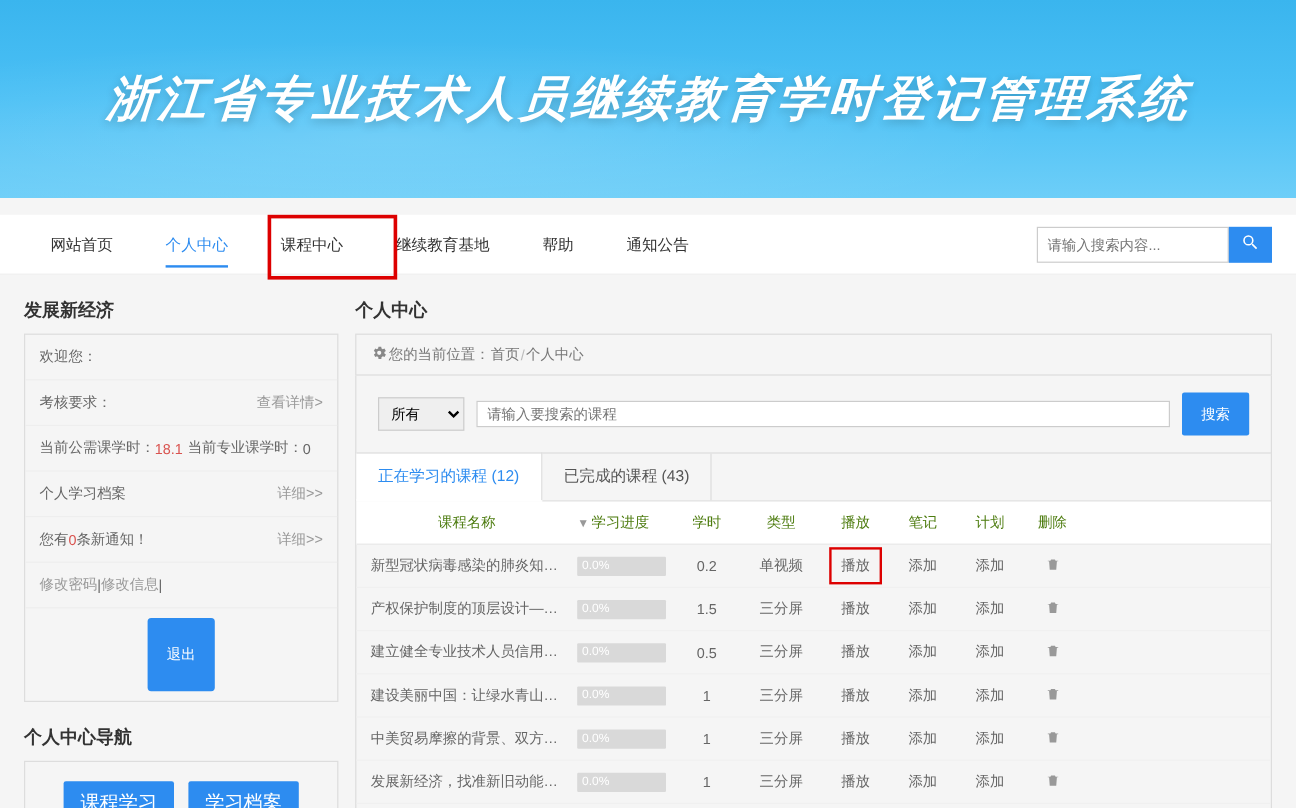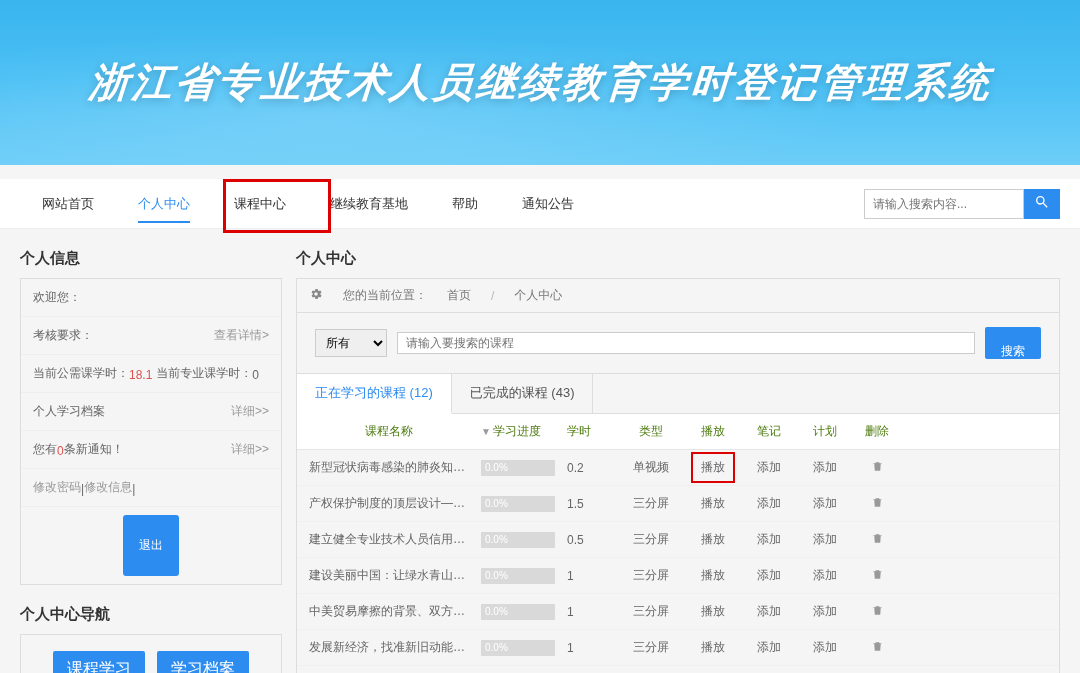--- a/index.html
+++ b/index.html
@@ -24,55 +24,55 @@
 .highlight-box { position:absolute; border:3px solid #d00; pointer-events:none; }
 
 
 .main { display:flex; padding:14px 20px 0; gap:14px; align-items:flex-start; }
 .left-col { width:262px; flex:none; }
 .right-col { flex:1; }
 
 .panel-title { font-size:15px; font-weight:700; padding:6px 0 10px; }
 
 .info-box { border:1px solid #ddd; }
-.info-row { padding:10px 12px; border-bottom:1px solid #eee; font-size:12px; color:#666; display:flex; align-items:flex-end; }
+.info-row { padding:10px 12px; border-bottom:1px solid #eee; font-size:12px; color:#666; display:flex; align-items:center; }
 .info-row:last-child { border-bottom:none; }
 .info-row .spacer { flex:1; }
 .info-row a { color:#999; cursor:pointer; font-size:12px; }
 .val-hl { color:#d9534f; }
 .logout-row { justify-content:center; padding:8px; }
 .logout-btn { background:#2d8cf0; color:#fff; border:none; border-radius:3px; padding:22px 16px; font-size:12px; cursor:pointer; }
 
 .nav-panel { margin-top:14px; }
 .nav-btns { border:1px solid #ddd; padding:16px; display:flex; flex-wrap:wrap; gap:12px; justify-content:center; }
 .nav-btn { background:#2d8cf0; color:#fff; border:none; border-radius:2px; padding:8px 14px; font-size:16px; cursor:pointer; }
 
 
-.crumb-bar { background:#f5f5f5; border:1px solid #ddd; padding:8px 12px; display:flex; align-items:center; gap:20px; color:#777; font-size:12px; }
+.crumb-bar { background:#f5f5f5; border:1px solid #ddd; padding:8px 12px; display:flex; align-items:center; gap:1px; color:#777; font-size:12px; }
 .crumb-bar svg { width:14px; height:14px; fill:#888; }
 .crumb-bar .sep { color:#bbb; }
 .crumb-bar a { color:#777; }
 
 .filter-row { border:1px solid #ddd; border-top:none; padding:14px 18px; display:flex; align-items:center; gap:10px; }
 .filter-row select { height:28px; border:1px solid #ccc; padding:0 6px; font-size:12px; min-width:72px; }
 .filter-row input { flex:1; height:22px; border:1px solid #ccc; padding:0 8px; font-size:12px; }
-.filter-row button { background:#2d8cf0; color:#fff; border:none; border-radius:2px; height:20px; padding:16px 16px; font-size:12px; cursor:pointer; }
+.filter-row button { background:#2d8cf0; color:#fff; border:none; border-radius:2px; height:36px; padding:4px 16px; font-size:12px; cursor:pointer; }
 
 .tab-row { border:1px solid #ddd; border-top:none; display:flex; }
 .tab { padding:10px 18px; font-size:13px; cursor:pointer; border-right:1px solid #ddd; color:#555; }
 .tab.active { color:#2d8cf0; border-bottom:2px solid #fff; margin-bottom:-1px; background:#fff; border-top:1px solid #ddd; margin-top:-1px; }
 
 .grid { border:1px solid #ddd; border-top:none; }
 .g-head, .g-row { display:flex; align-items:center; }
 .g-head { background:#fff; border-bottom:1px solid #e6e6e6; color:#4d7c0f; }
 .g-row { border-bottom:1px solid #f0f0f0; color:#666; }
 .cell { padding:9px 6px; font-size:12px; overflow:hidden; text-overflow:ellipsis; white-space:nowrap; }
 .c-name { width:178px; padding-left:12px; text-align:left; }
 .c-prog { width:86px; }
-.c-hrs  { width:56px; }
+.c-hrs  { width:56px; text-align:center; }
 .c-type { width:68px; text-align:center; }
 .c-play { width:56px; text-align:center; }
 .c-note { width:56px; text-align:center; }
 .c-plan { width:56px; text-align:center; }
 .c-del  { width:48px; text-align:center; }
 .progress { background:#d9d9d9; height:16px; border-radius:1px; position:relative; overflow:hidden; }
 .progress span { position:absolute; left:4px; top:0; line-height:16px; font-size:10px; color:#fff; }
 .link { color:#666; cursor:pointer; }
 .trash svg { width:13px; height:13px; fill:#999; }
 .g-head .sort::before { content:"▼"; font-size:10px; margin-right:2px; color:#999; }
@@ -106,21 +106,21 @@
       </span>
     </button>
   </div>
 </div>
 
 <div class="highlight-box redbox1"></div>
 
 <div class="main">
 
   <div class="left-col">
-    <div class="panel-title">个人信息</div>
+    <div class="panel-title">发展新经济</div>
     <div class="info-box">
       <div class="info-row">
           <span>欢迎您：</span>
         </div>
       <div class="info-row">
         <span>考核要求：</span>
         <span class="spacer"></span>
         <a>查看详情&gt;</a>
       </div>
       <div class="info-row">

